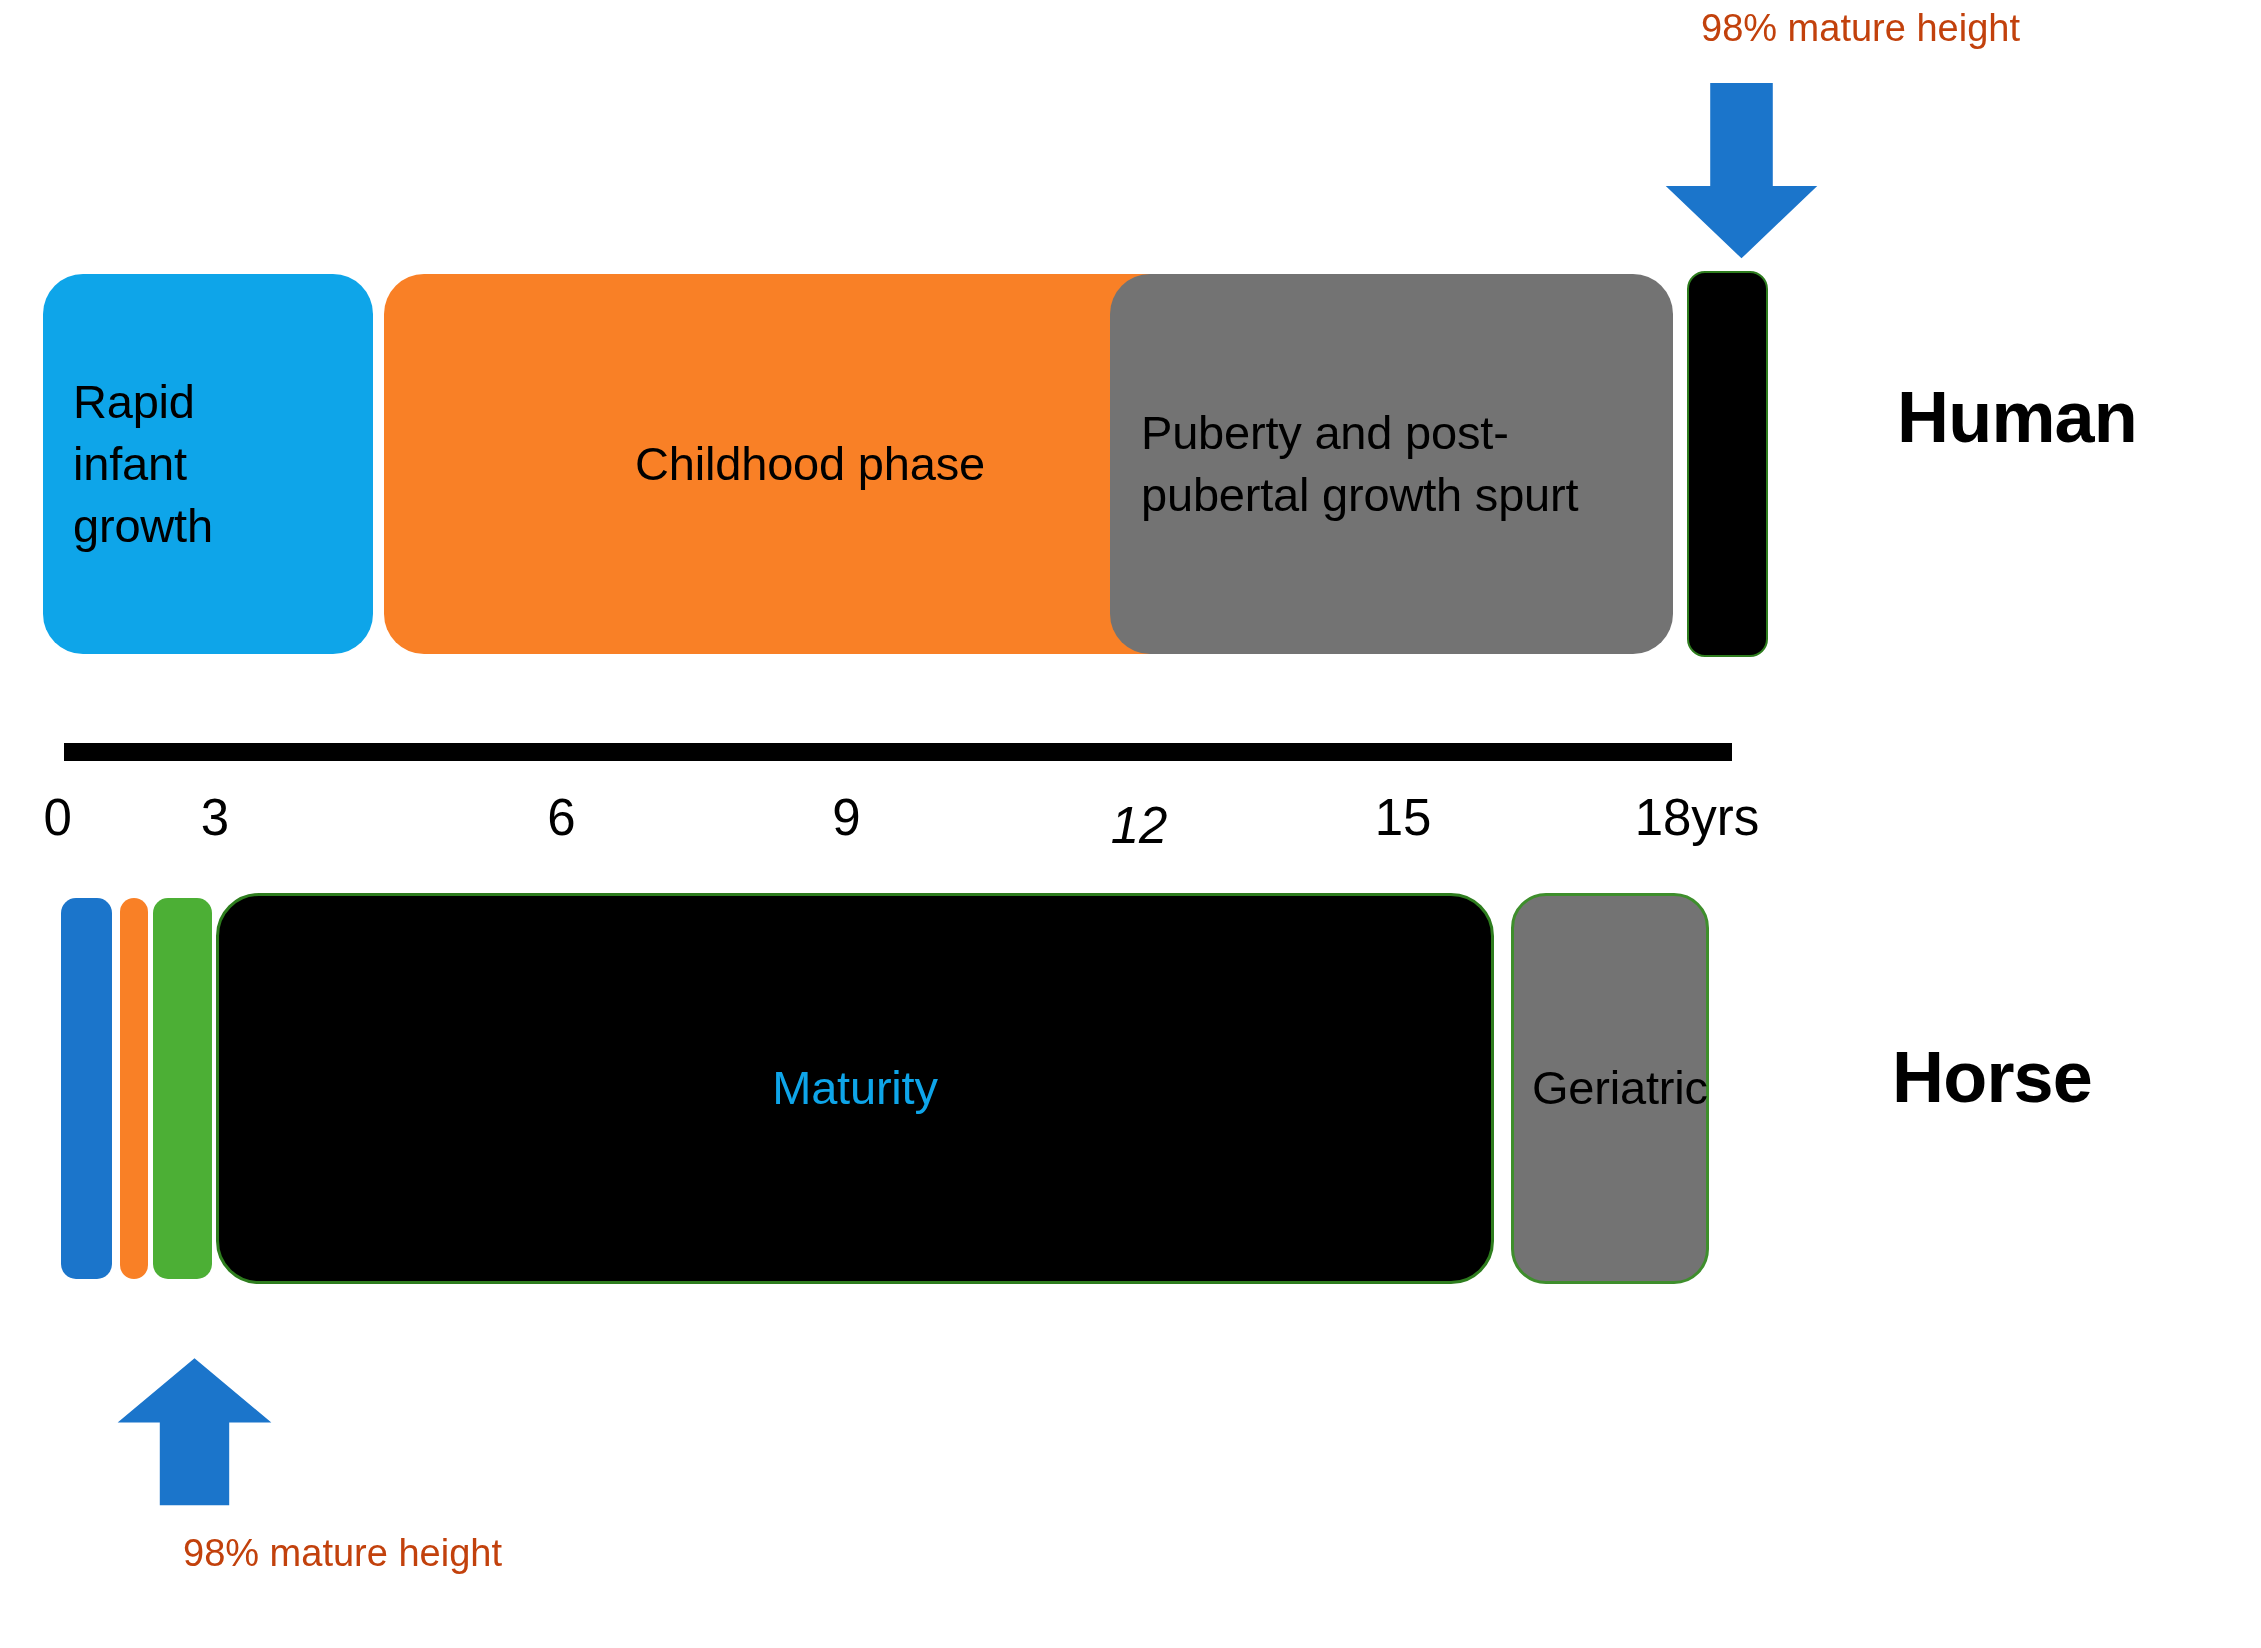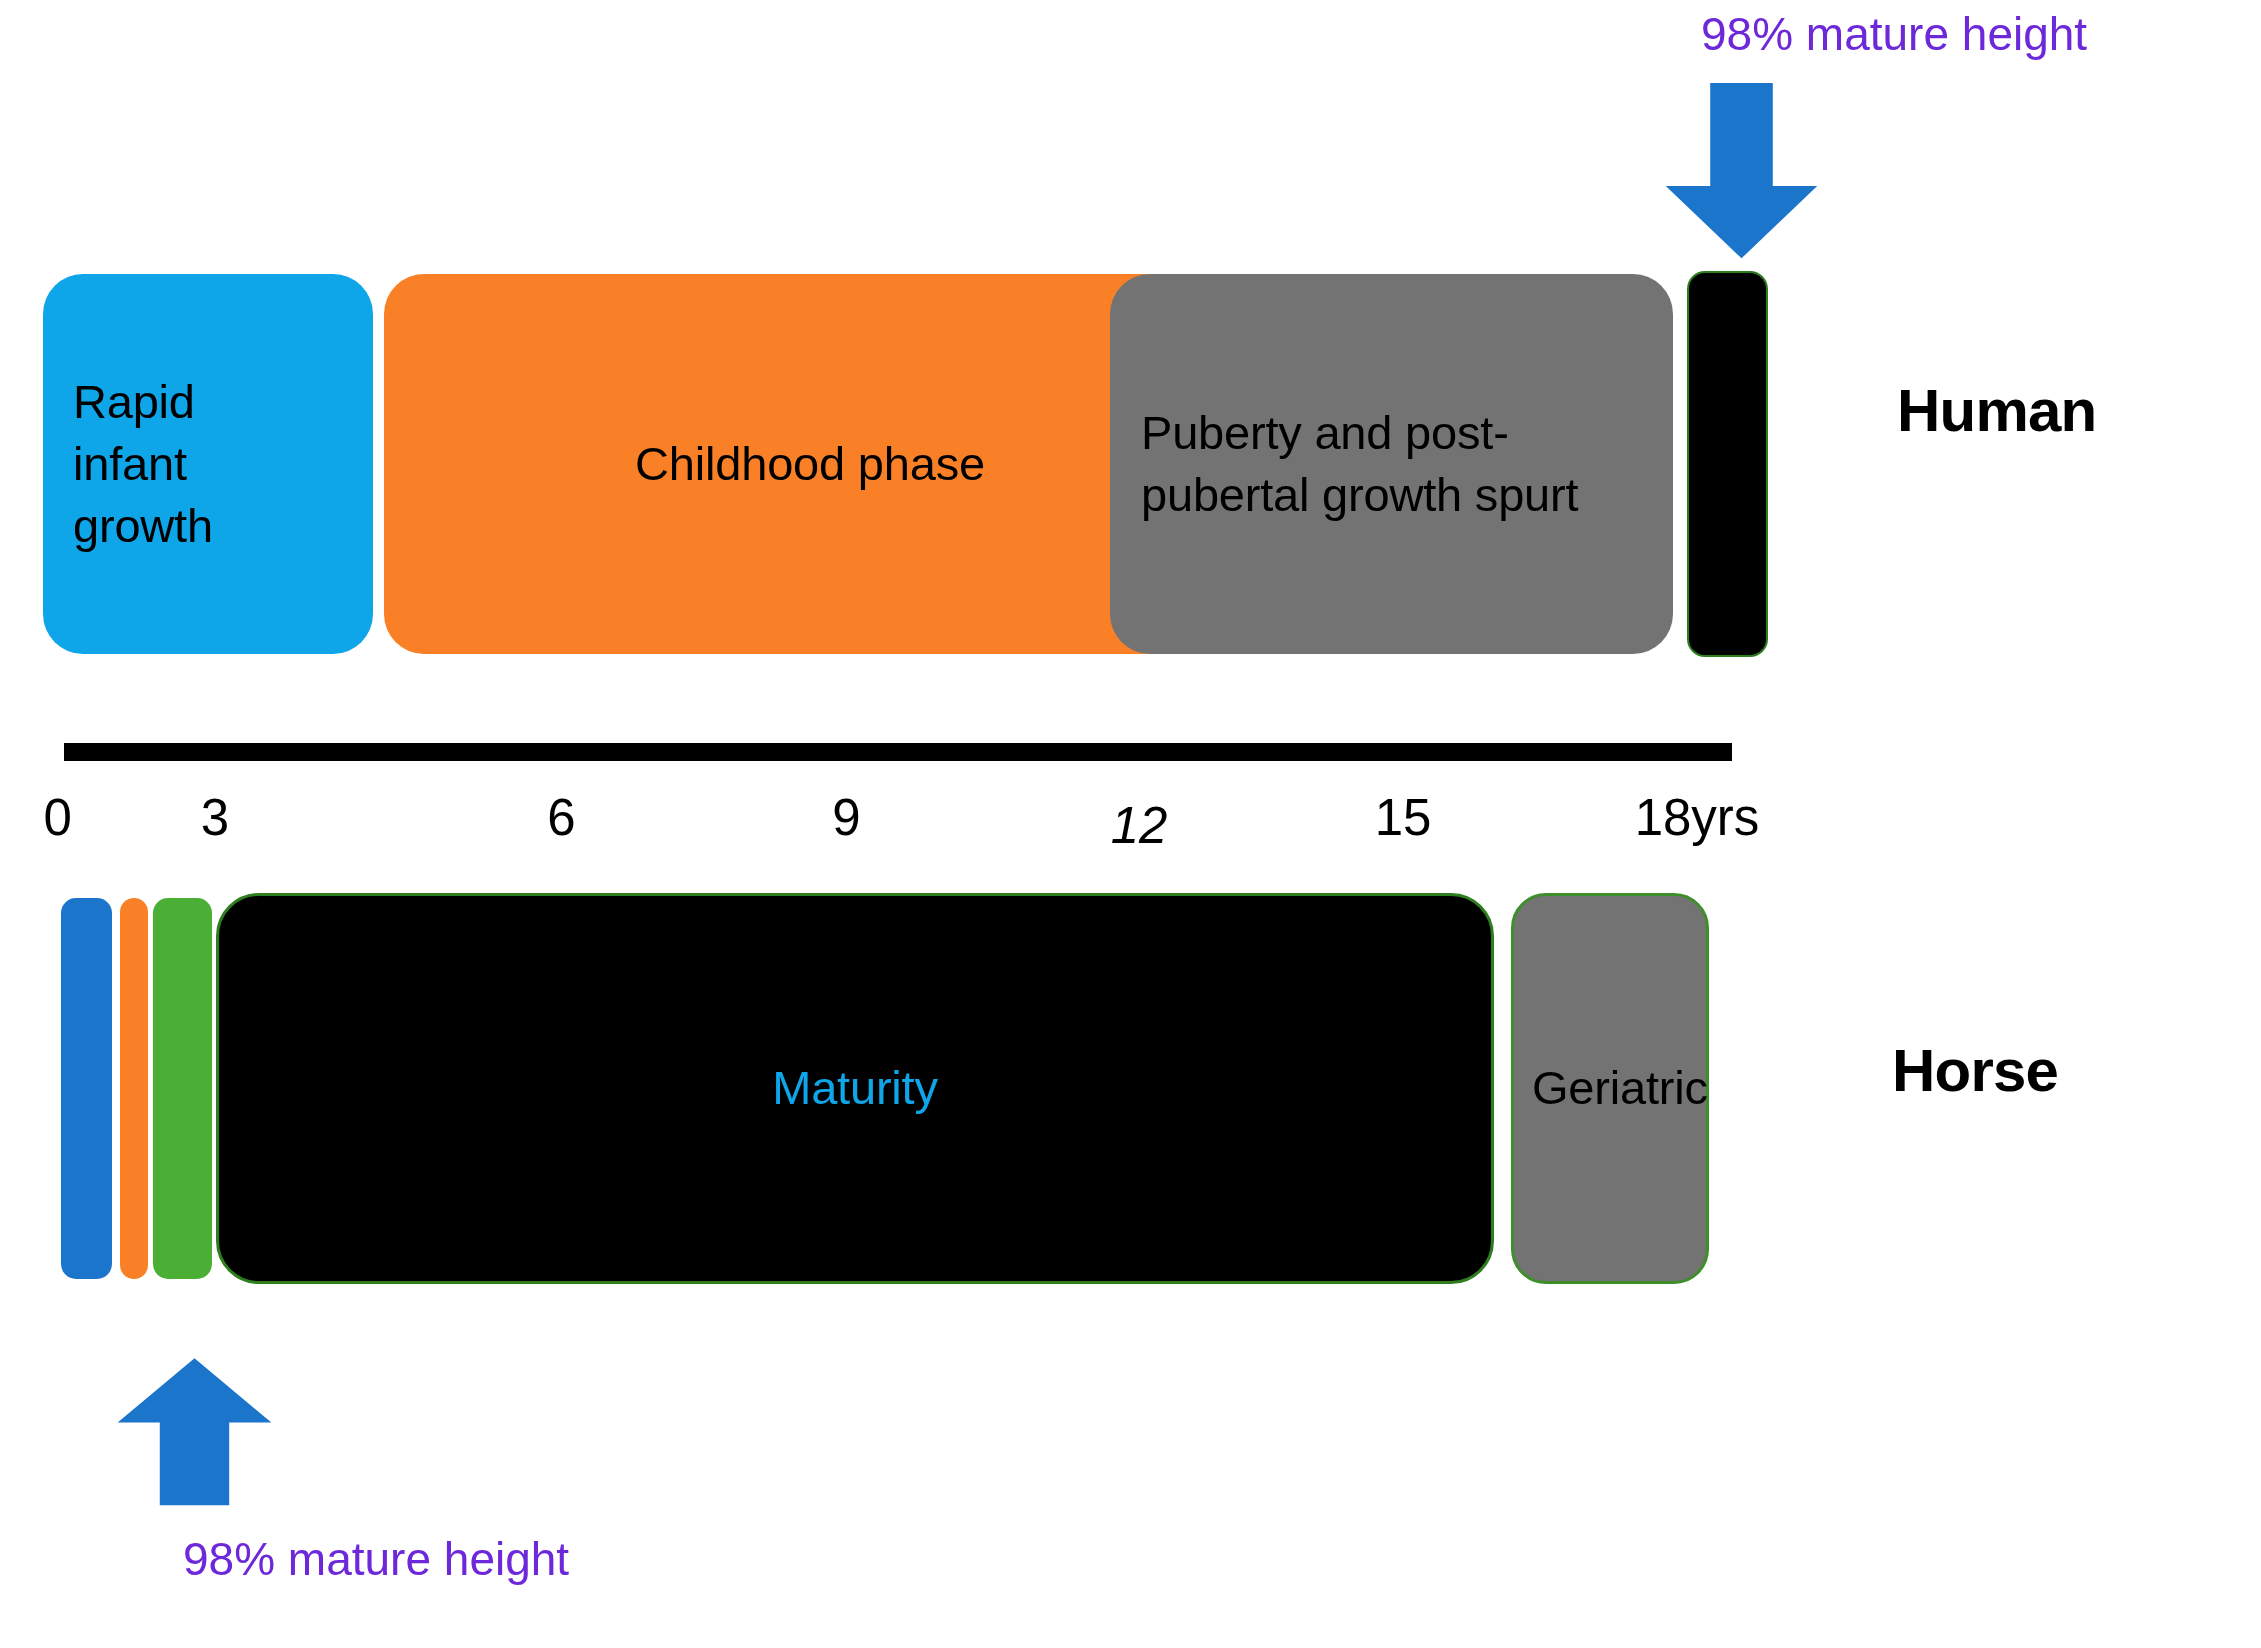--- a/index.html
+++ b/index.html
@@ -32,40 +32,40 @@
   }
   .label-text {
     font-size: 47px;
     line-height: 1.32;
     color: #000000;
     letter-spacing: -0.2px;
   }
   .species-label {
     position: absolute;
     font-weight: bold;
-    font-size: 60px;
+    font-size: 72px;
     color: #000000;
     letter-spacing: -0.8px;
     white-space: nowrap;
   }
   .axis-bar {
     position: absolute;
     background: #000000;
   }
   .tick {
     position: absolute;
     font-size: 51px;
     color: #000000;
     text-align: center;
     white-space: nowrap;
   }
   .callout {
     position: absolute;
-    font-size: 46px;
-    color: #6d28d9;
+    font-size: 38px;
+    color: #c2410c;
     white-space: nowrap;
   }
   .arrow {
     position: absolute;
   }
   
   #human-rapid-infant-growth {
     left: 43px; top: 274px; width: 330px; height: 380px;
     background: #0ea5e9;
     padding-left: 30px;

